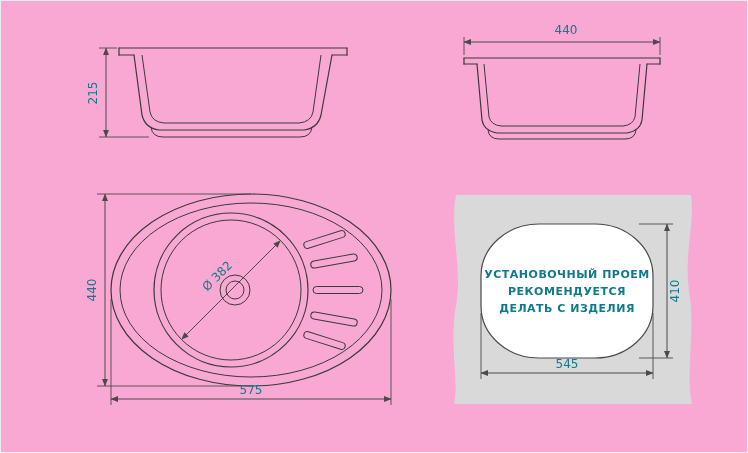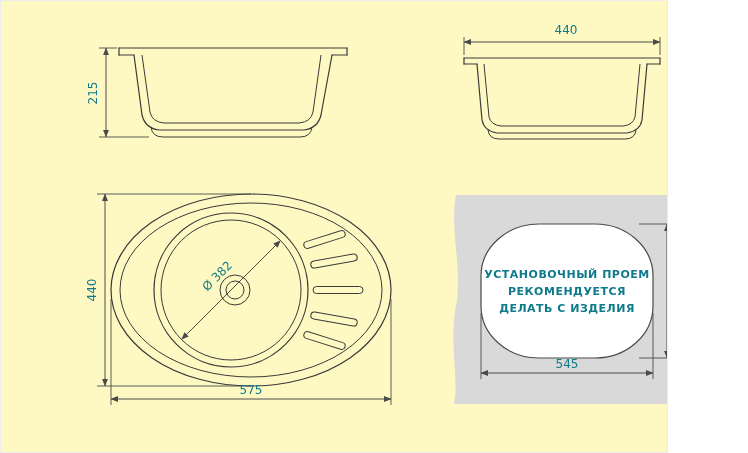--- a/index.html
+++ b/index.html
@@ -1,16 +1,16 @@
 <!DOCTYPE html>
 <html><head>
 <meta charset="utf-8">
 <style>
   html,body{margin:0;padding:0;background:#ffffff;}
-  .page{position:relative;width:668px;height:453px;background:#fef9c3;border:1px solid #ededed;box-sizing:border-box;overflow:hidden;font-family:"DejaVu Sans",sans-serif;}
+  .page{position:relative;width:748px;height:453px;background:#f9a8d4;border:1px solid #ededed;box-sizing:border-box;overflow:hidden;font-family:"DejaVu Sans",sans-serif;}
   svg{display:block;}
   .draw-line{stroke:#3a3a3a;stroke-width:1.2;fill:none;stroke-linecap:round;}
   .thin-line{stroke:#3a3a3a;stroke-width:1;fill:none;}
   .dim-line{stroke:#4a4a4a;stroke-width:1;fill:none;}
   .ext-line{stroke:#4a4a4a;stroke-width:0.9;fill:none;}
   .dim-text{font-family:"DejaVu Sans",sans-serif;font-size:12px;fill:#0e7a8b;}
   .note-text{font-family:"DejaVu Sans",sans-serif;font-size:11px;font-weight:bold;fill:#0e7a8b;letter-spacing:0.5px;}
   .panel-gray{fill:#d9d9d9;stroke:none;}
   .white-fill{fill:#ffffff;}
 </style>

